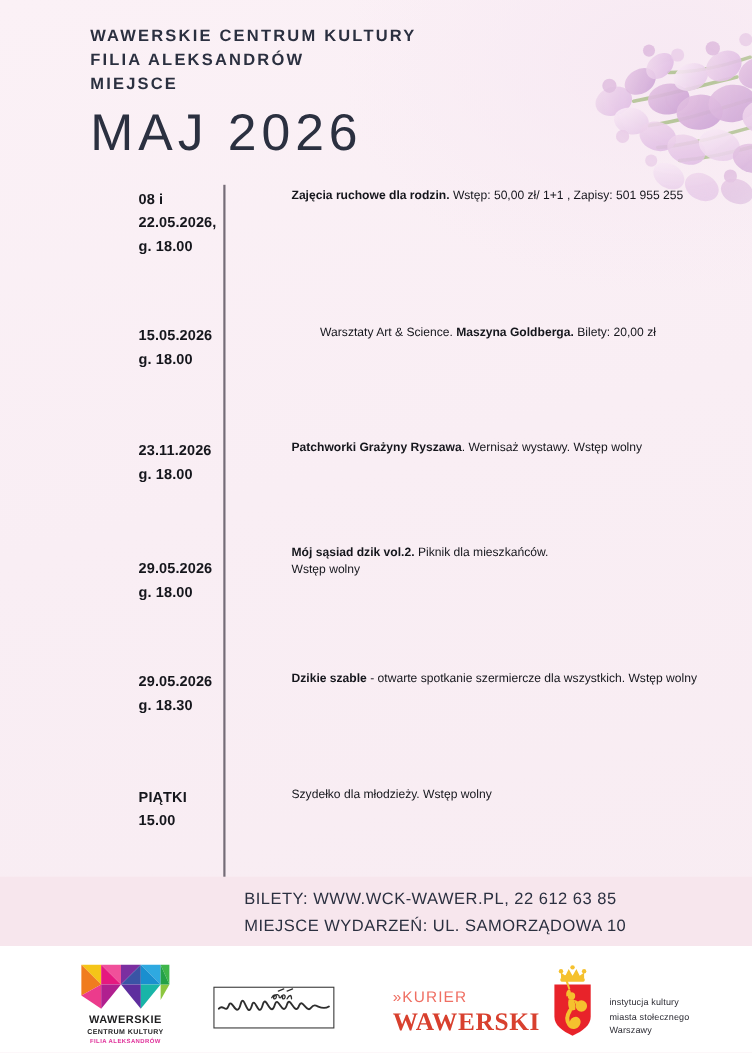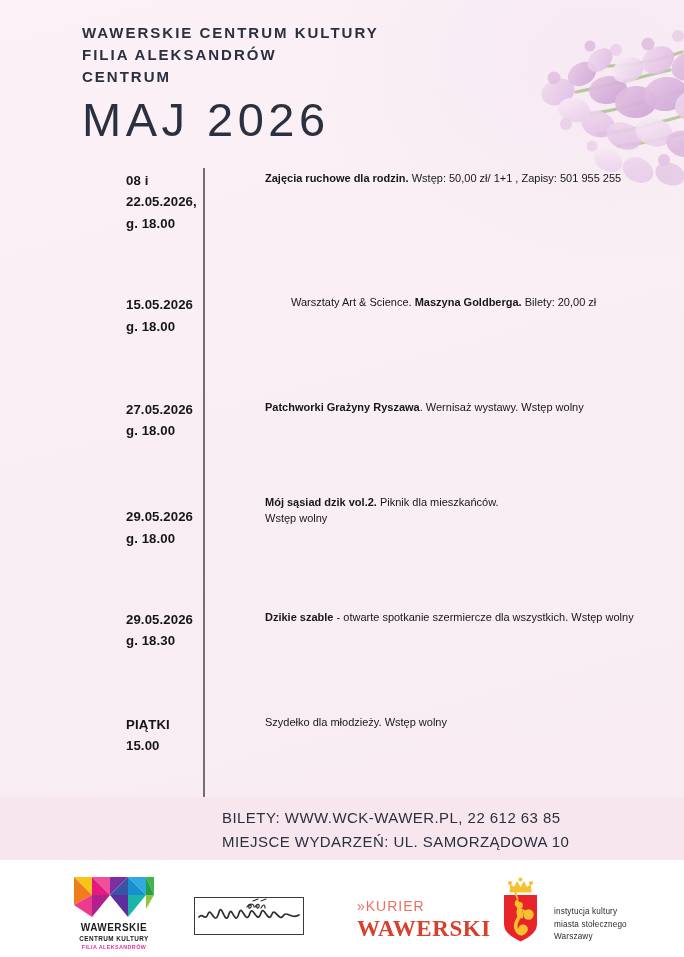--- a/index.html
+++ b/index.html
@@ -260,21 +260,21 @@
           <circle cx="206" cy="186" r="6" fill="#ddb9dd"></circle>
           <circle cx="134" cy="172" r="5.5" fill="#e9cde8"></circle>
         </g>
       </g>
     </svg>
   </div>
 
   <div class="header">
     <div class="head-line">WAWERSKIE CENTRUM KULTURY</div>
     <div class="head-line">FILIA ALEKSANDRÓW</div>
-    <div class="head-line">CENTRUM</div>
+    <div class="head-line">MIEJSCE</div>
     <div class="title-big">MAJ 2026</div>
   </div>
 
   <div class="divider"></div>
 
   <div class="program">
       <div class="row" style="margin-top: 0px;">
         <div class="row-date">
           <div>08 i</div>
           <div>22.05.2026,</div>
@@ -284,21 +284,21 @@
       </div>
       <div class="row" style="margin-top: 60px; gap: 26px;">
         <div class="row-date">
           <div>15.05.2026</div>
           <div>g. 18.00</div>
         </div>
         <div class="row-desc"><span>Warsztaty Art &amp; Science. </span><b>Maszyna Goldberga.</b><span> Bilety: 20,00 zł</span></div>
       </div>
       <div class="row" style="margin-top: 62px;">
         <div class="row-date">
-          <div>27.05.2026</div>
+          <div>23.11.2026</div>
           <div>g. 18.00</div>
         </div>
         <div class="row-desc"><b>Patchworki Grażyny Ryszawa</b><span>. Wernisaż wystawy. Wstęp wolny</span></div>
       </div>
       <div class="row" style="margin-top: 52px;">
         <div class="row-date" style="margin-top: 12.5px;">
           <div>29.05.2026</div>
           <div>g. 18.00</div>
         </div>
         <div class="row-desc"><b>Mój sąsiad dzik vol.2.</b><span> Piknik dla mieszkańców.</span><br><span>Wstęp wolny</span></div>

